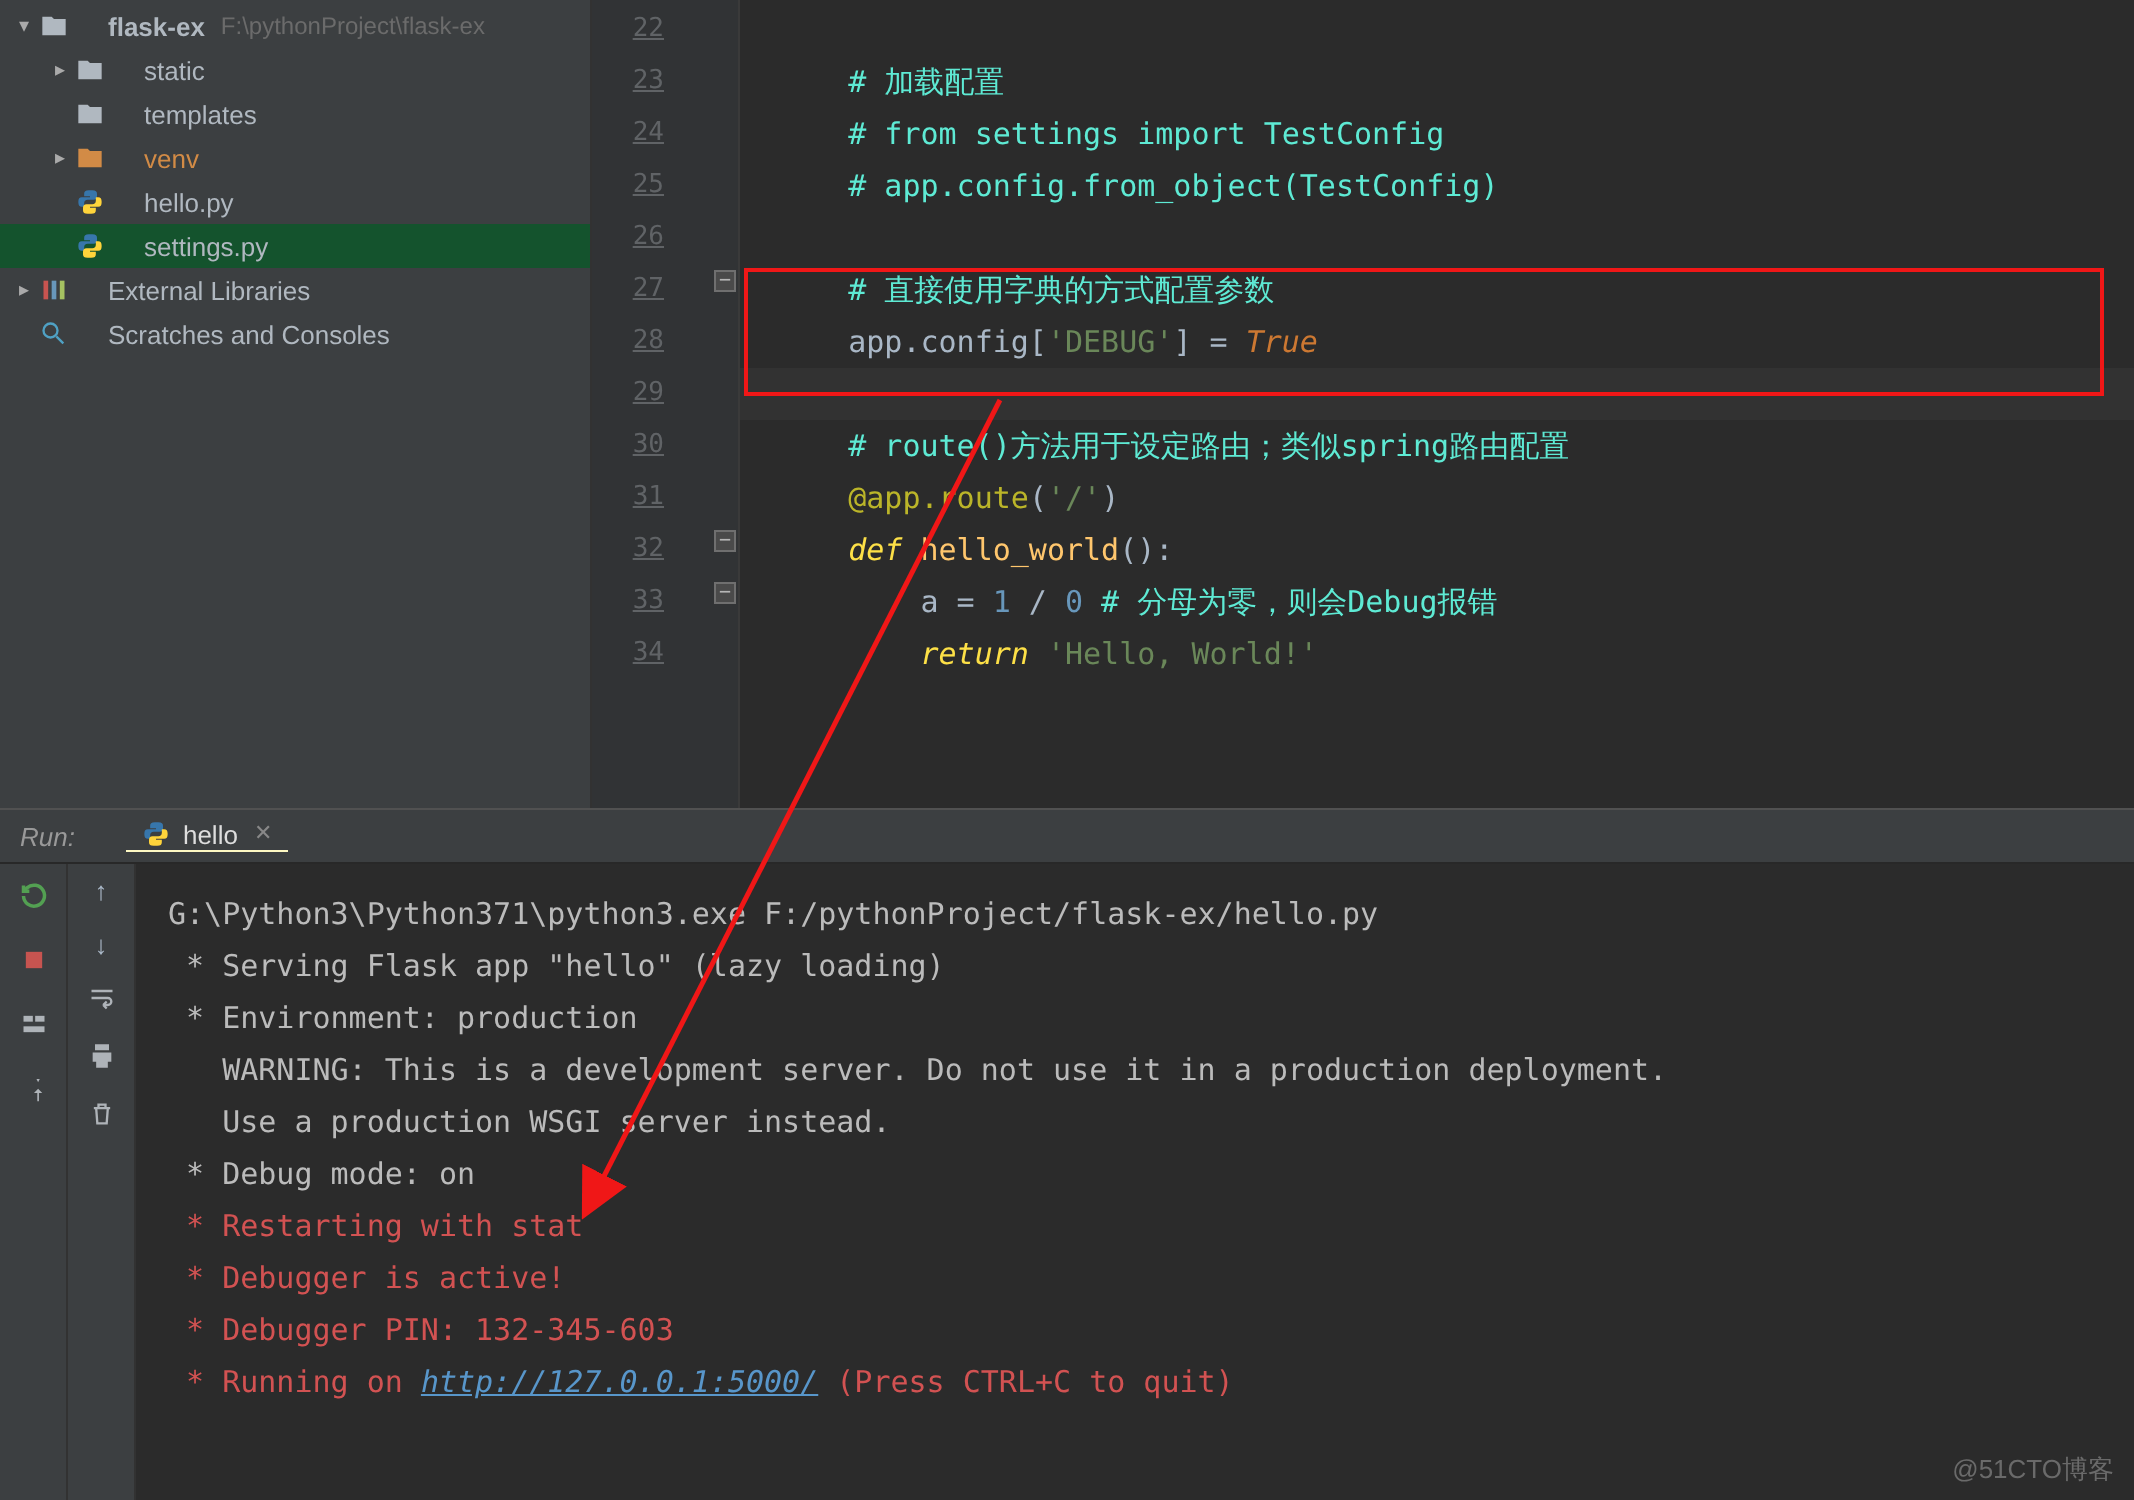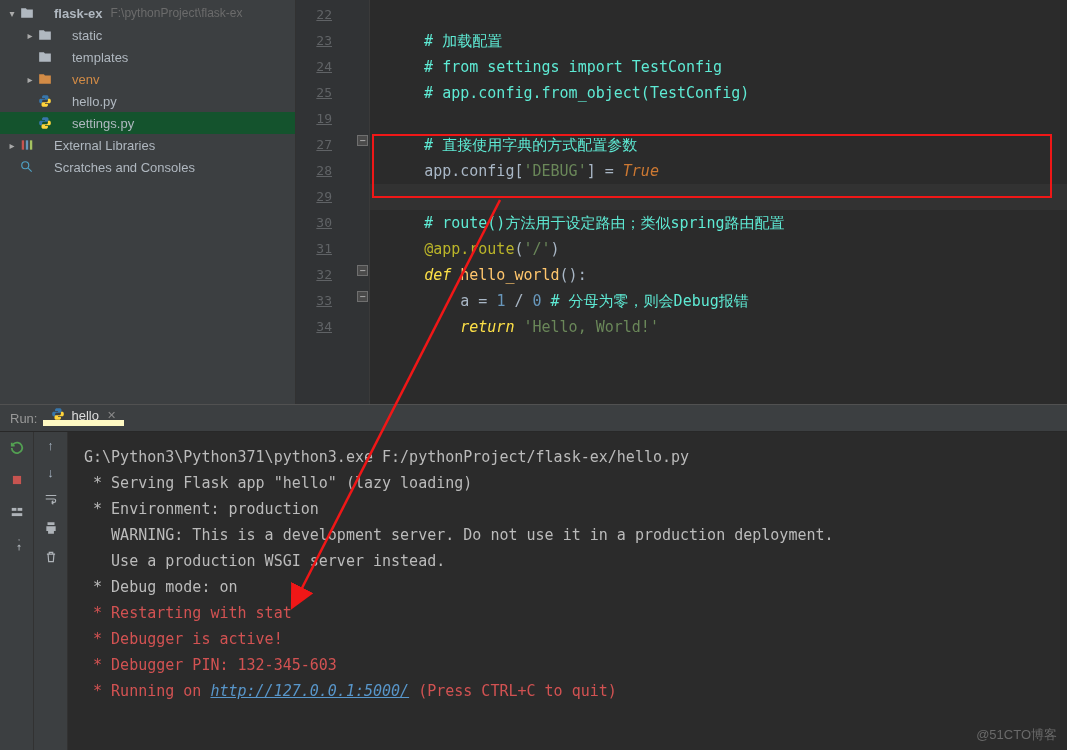--- a/index.html
+++ b/index.html
@@ -99,26 +99,26 @@
   position: absolute;
   top: 404px; left: 0;
   width: 100%; height: 28px;
   background: #3c3f41;
   border-top: 1px solid #515151;
   border-bottom: 1px solid #282828;
   display: flex; align-items: center;
   padding-left: 10px;
   z-index: 5;
 }
-.run-header .run-lbl { color: #999; margin-right: 6px; }
+.run-header .run-lbl { color: #999; margin-right: 26px; font-style: italic; }
 .run-tab {
   height: 16px;
-  display: flex; align-items: center;
+  display: flex; align-items: flex-start;
   padding: 0 8px;
-  border-bottom: 6px solid #fef9c3;
+  border-bottom: 1px solid #fef9c3;
   color: #ddd;
 }
 .run-tab .close { margin-left: 8px; color: #888; font-size: 11px; }
 
 .run-body {
   position: absolute;
   top: 432px; left: 0; right: 0; bottom: 0;
   display: flex;
   background: #2b2b2b;
 }
@@ -252,21 +252,21 @@
       </div>
     </div>
   </div>
 
   <div class="editor">
     <div class="gutter" id="gutter">
         <div>22</div>
         <div>23</div>
         <div>24</div>
         <div>25</div>
-        <div>19</div>
+        <div>26</div>
         <div>27</div>
         <div>28</div>
         <div>29</div>
         <div>30</div>
         <div>31</div>
         <div>32</div>
         <div>33</div>
         <div>34</div>
       </div>
     <div class="fold-col">

